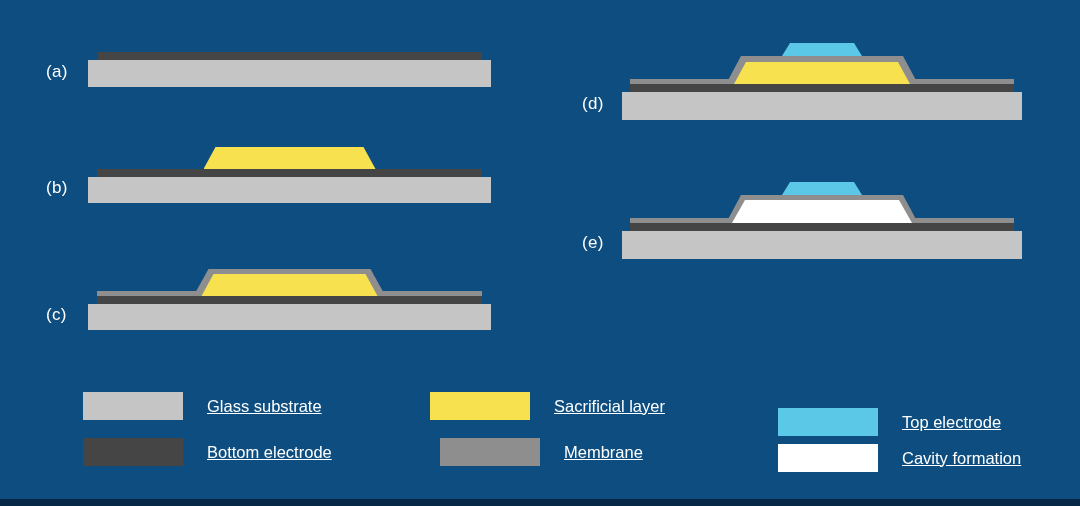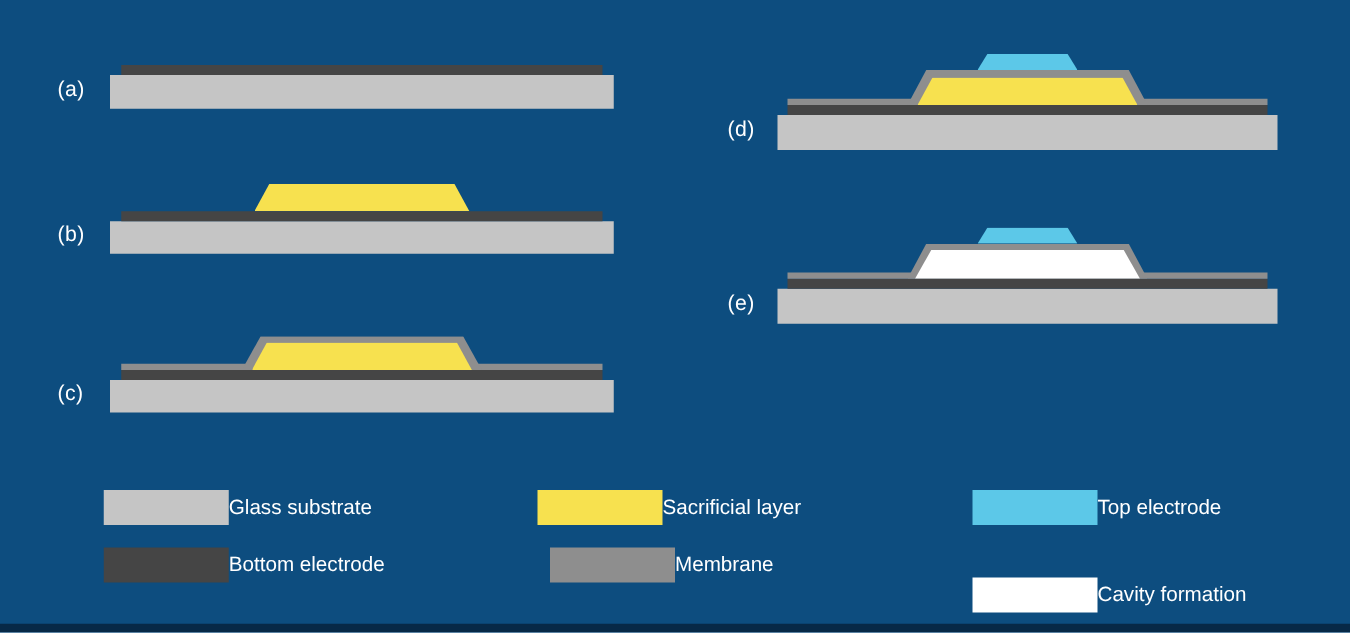--- a/index.html
+++ b/index.html
@@ -37,22 +37,23 @@
   }
   .swatch {
     display: inline-block;
     width: 100px;
     height: 28px;
     flex: 0 0 100px;
   }
   .legend-label {
     color: var(--label-text, #ffffff);
     font-size: 16.5px;
-    margin-left: 0;
+    margin-left: 24px;
     white-space: nowrap;
+    text-decoration: underline;
   }
   .footer-bar {
     position: absolute;
     left: 0; right: 0; bottom: 0;
     height: 7px;
     background: var(--footer-bar);
   }
 </style>
 </head>
 <body>
@@ -110,24 +111,24 @@
     <span class="legend-label">Bottom electrode</span>
   </div>
   <div class="legend-item" style="left:430px;top:392px">
     <span class="swatch c-sac"></span>
     <span class="legend-label">Sacrificial layer</span>
   </div>
   <div class="legend-item" style="left:440px;top:438px">
     <span class="swatch c-mem"></span>
     <span class="legend-label">Membrane</span>
   </div>
-  <div class="legend-item" style="left:778px;top:392px">
+  <div class="legend-item" style="left:778px;top:408px">
     <span class="swatch c-telec"></span>
     <span class="legend-label">Top electrode</span>
   </div>
-  <div class="legend-item" style="left:778px;top:462px">
+  <div class="legend-item" style="left:778px;top:444px">
     <span class="swatch c-cav"></span>
     <span class="legend-label">Cavity formation</span>
   </div>
 
   <div class="footer-bar"></div>
 
 </div>
 
 </body></html>

